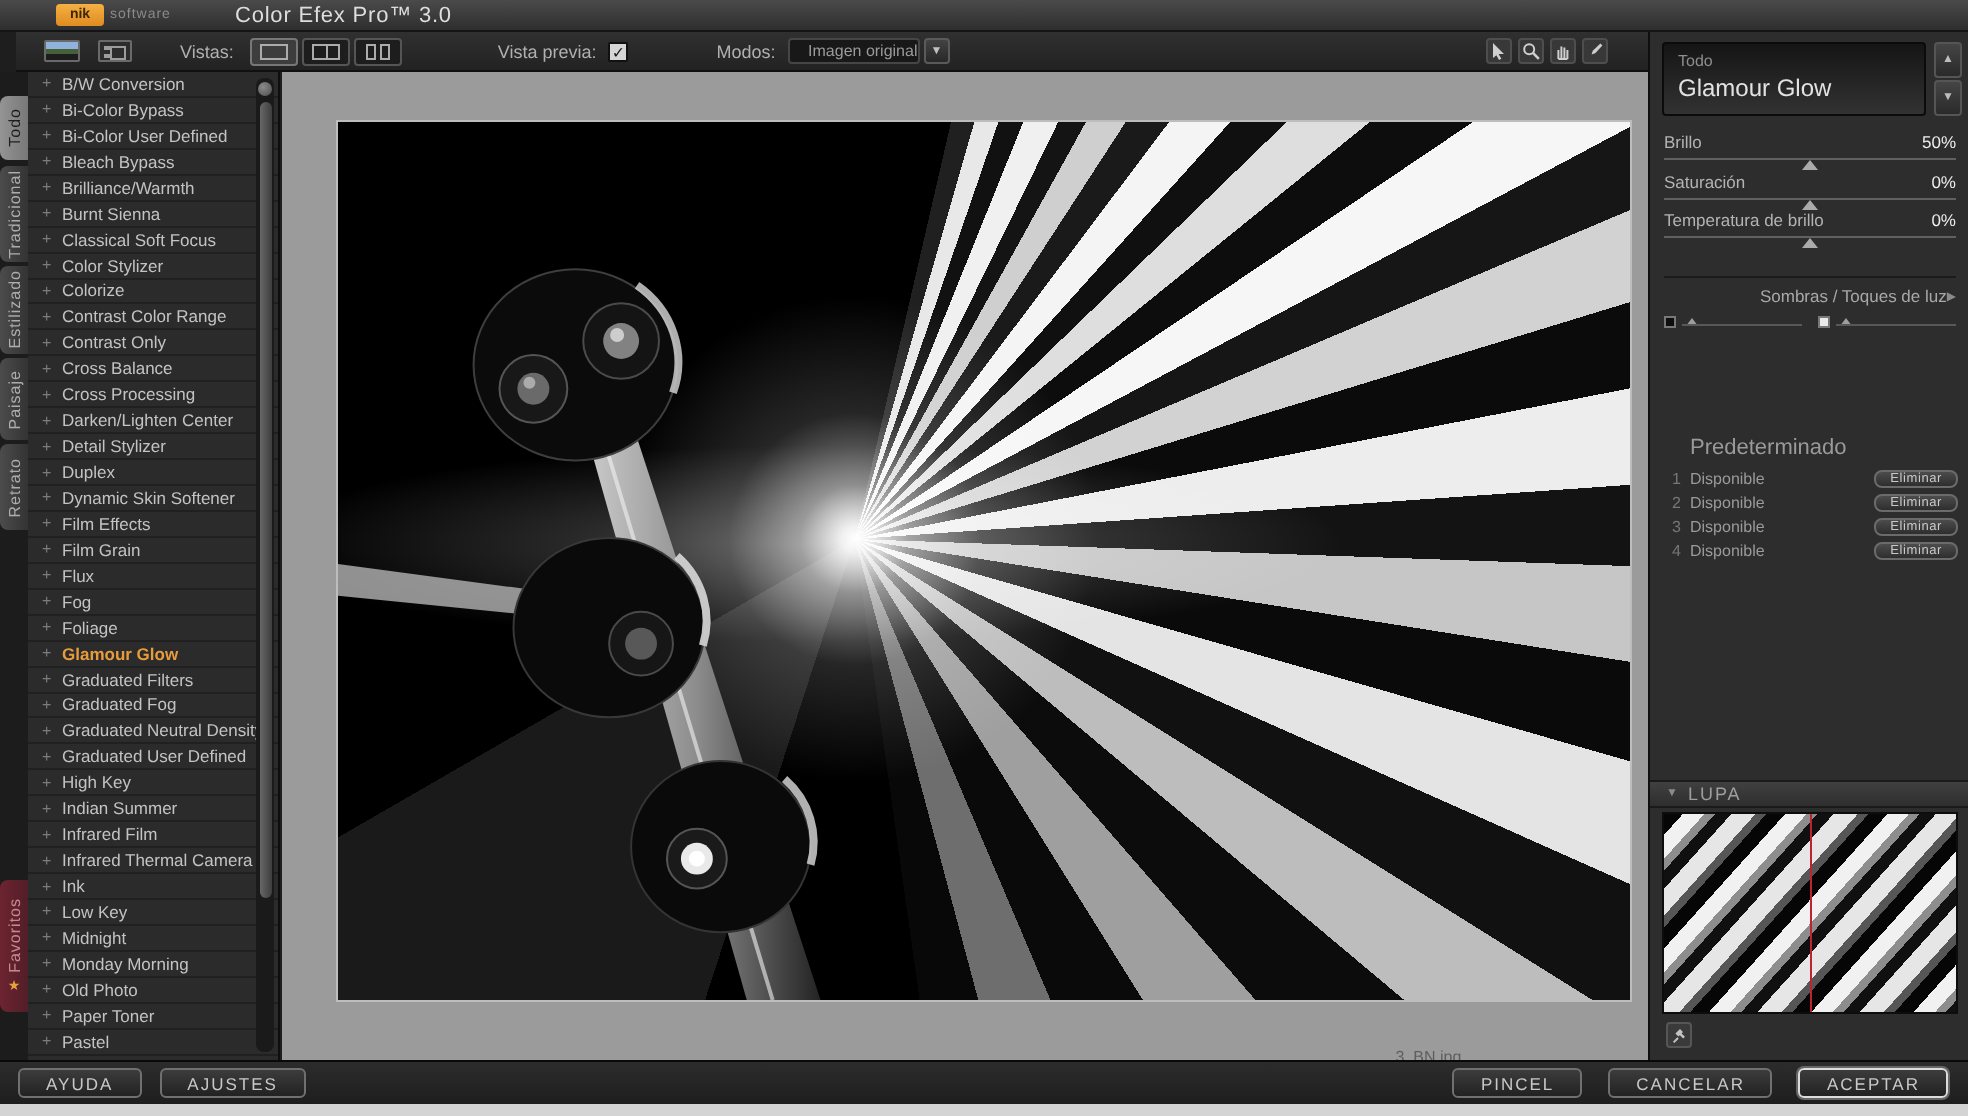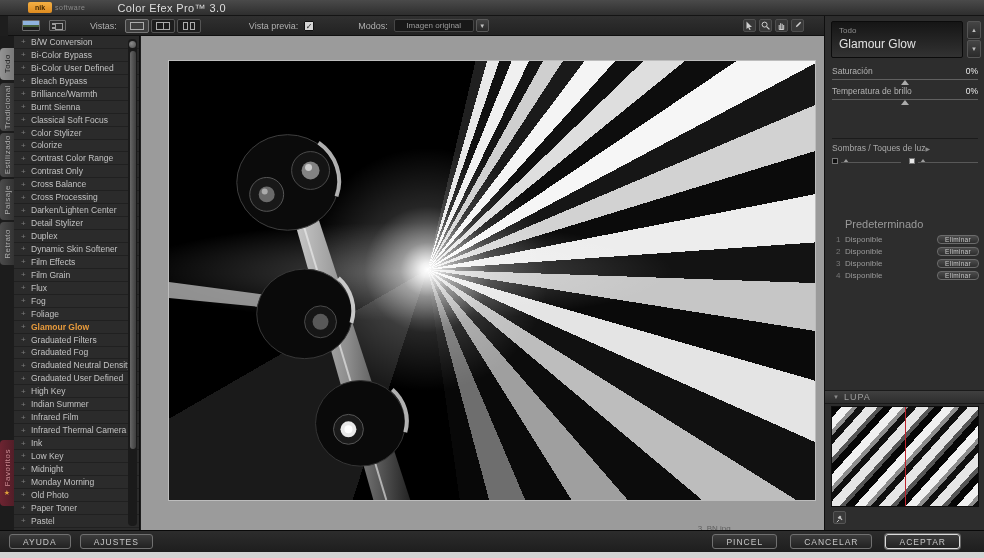--- a/index.html
+++ b/index.html
@@ -33,22 +33,22 @@
     display:flex;align-items:center;justify-content:center;gap:2px}
   .viewbtn.active{background:#3d3d3d;border-color:#777}
   .vb-rect{width:14px;height:8px;border:1px solid #ababab}
   .vb-split{width:14px;height:8px;border:1px solid #ababab;position:relative}
   .vb-split::before{content:"";position:absolute;left:50%;top:0;bottom:0;width:1px;background:#ababab}
   .vb-half{width:5px;height:8px;border:1px solid #ababab}
   .tb-preview-label{margin-left:48px}
   .checkbox{margin-left:6px;width:10px;height:10px;background:#d6d6d6;border:1px solid #111;
     border-radius:1px;font-size:8px;line-height:9px;text-align:center;color:#1a1a1a}
   .tb-modes-label{margin-left:44px}
-  .dropdown{margin-left:6px;width:80px;height:13px;background:#181818;border:1px solid #464646;
-    border-radius:2px;font-size:8px;color:#9a9a9a;text-align:center;line-height:12px;
+  .dropdown{margin-left:6px;width:66px;height:13px;background:#181818;border:1px solid #464646;
+    border-radius:2px;font-size:8px;color:#9a9a9a;text-align:right;line-height:12px;
     overflow:hidden;white-space:nowrap}
   .dropbtn{margin-left:2px;width:13px;height:13px;background:linear-gradient(#434343,#282828);
     border:1px solid #5a5a5a;border-radius:2px;font-size:6px;color:#c2c2c2;text-align:center;line-height:12px}
   .tb-tools{margin-left:auto;margin-right:28px;display:flex;gap:3px}
   .tool{width:13px;height:13px;background:#383838;border:1px solid #4e4e4e;border-radius:2px;
     display:flex;align-items:center;justify-content:center}
   .tool svg{display:block}
 
   
   .tabstrip{position:absolute;left:0;top:36px;width:14px;height:494px;background:#1c1c1c}
@@ -117,21 +117,21 @@
     border:1px solid #555;border-radius:2px;font-size:6px;color:#bdbdbd;
     text-align:center;line-height:17px;margin-bottom:1px}
   .rp-sliders{position:absolute;left:7px;top:48px;width:146px}
   .slider-row{height:19.5px;position:relative;padding-top:2px}
   .srow-top{display:flex;justify-content:space-between;font-size:8.5px;color:#b3b3b3}
   .svalue{color:#ededed}
   .strack{position:relative;margin-top:3px;height:6px;border-top:1px solid #606060}
   .thumb{position:absolute;top:0;left:50%;width:0;height:0;transform:translateX(-50%);
     border-left:4px solid transparent;border-right:4px solid transparent;border-bottom:5px solid #ababab}
   .rp-shadows{position:absolute;left:7px;top:122px;width:146px;border-top:1px solid #1b1b1b;padding-top:4px}
-  .sec-row{display:flex;justify-content:flex-start;align-items:center;font-size:8.5px;color:#a8a8a8}
+  .sec-row{display:flex;justify-content:flex-end;align-items:center;font-size:8.5px;color:#a8a8a8}
   .sec-arrow{font-size:6px;color:#8b8b8b}
   .mini-row{display:flex;justify-content:space-between;margin-top:4px}
   .mini{position:relative;width:69px;height:10px}
   .mini .sq{position:absolute;left:0;top:1px;width:6px;height:6px;border:1px solid #787878;background:#0e0e0e}
   .mini.light .sq{background:#e9e9e9}
   .mini .line{position:absolute;left:9px;right:0;top:5px;border-top:1px solid #585858}
   .mini .mthumb{position:absolute;left:11px;top:2px;width:0;height:0;
     border-left:3px solid transparent;border-right:3px solid transparent;border-bottom:4px solid #9e9e9e}
   .rp-points{position:absolute;left:7px;top:152px;width:146px;border-top:1px solid #1b1b1b;padding-top:4px}
   .cp-btns{display:flex;justify-content:space-between;margin-top:4px}
@@ -162,21 +162,21 @@
   .pin{position:absolute;left:8px;top:495px;width:13px;height:13px;background:#3a3a3a;
     border:1px solid #565656;border-radius:2px;display:flex;align-items:center;justify-content:center}
 
   
   .footer{position:absolute;left:0;top:530px;width:984px;height:22px;
     background:linear-gradient(#2c2c2c,#1e1e1e);border-top:1px solid #090909;
     display:flex;align-items:center}
   .btn{height:15px;padding:0 13px;font-size:8.5px;letter-spacing:1px;color:#c8c8c8;
     background:linear-gradient(#3c3c3c,#222);border:1px solid #707070;border-radius:3px;
     margin-left:9px;font-family:"Liberation Sans",sans-serif}
-  .btn-right{margin-left:auto;display:flex;margin-right:24px}
+  .btn-right{margin-left:auto;display:flex;margin-right:10px}
   .btn-right .btn{margin-left:13px}
   .btn.primary{border-color:#dcdcdc;box-shadow:0 0 0 1px #666}
   .desktop{position:absolute;left:0;top:552px;width:984px;height:6px;background:#d4d4d4}
 </style>
 </head>
 <body>
 
 <div class="app">
 
   <div class="titlebar">
@@ -519,20 +519,29 @@
       <div class="rp-cat">Todo</div>
       <div class="rp-name">Glamour Glow</div>
     </div>
     <div class="rp-arrows">
       <div class="rp-arrow">▲</div>
       <div class="rp-arrow">▼</div>
     </div>
 
     <div class="rp-sliders">
 
+        <div class="slider-row">
+          <div class="srow-top">
+            <span class="slabel">Brillo</span>
+            <span class="svalue">50%</span>
+          </div>
+          <div class="strack">
+            <div class="thumb" style="left: 50%;"></div>
+          </div>
+        </div>
 
         <div class="slider-row">
           <div class="srow-top">
             <span class="slabel">Saturación</span>
             <span class="svalue">0%</span>
           </div>
           <div class="strack">
             <div class="thumb" style="left: 50%;"></div>
           </div>
         </div>

